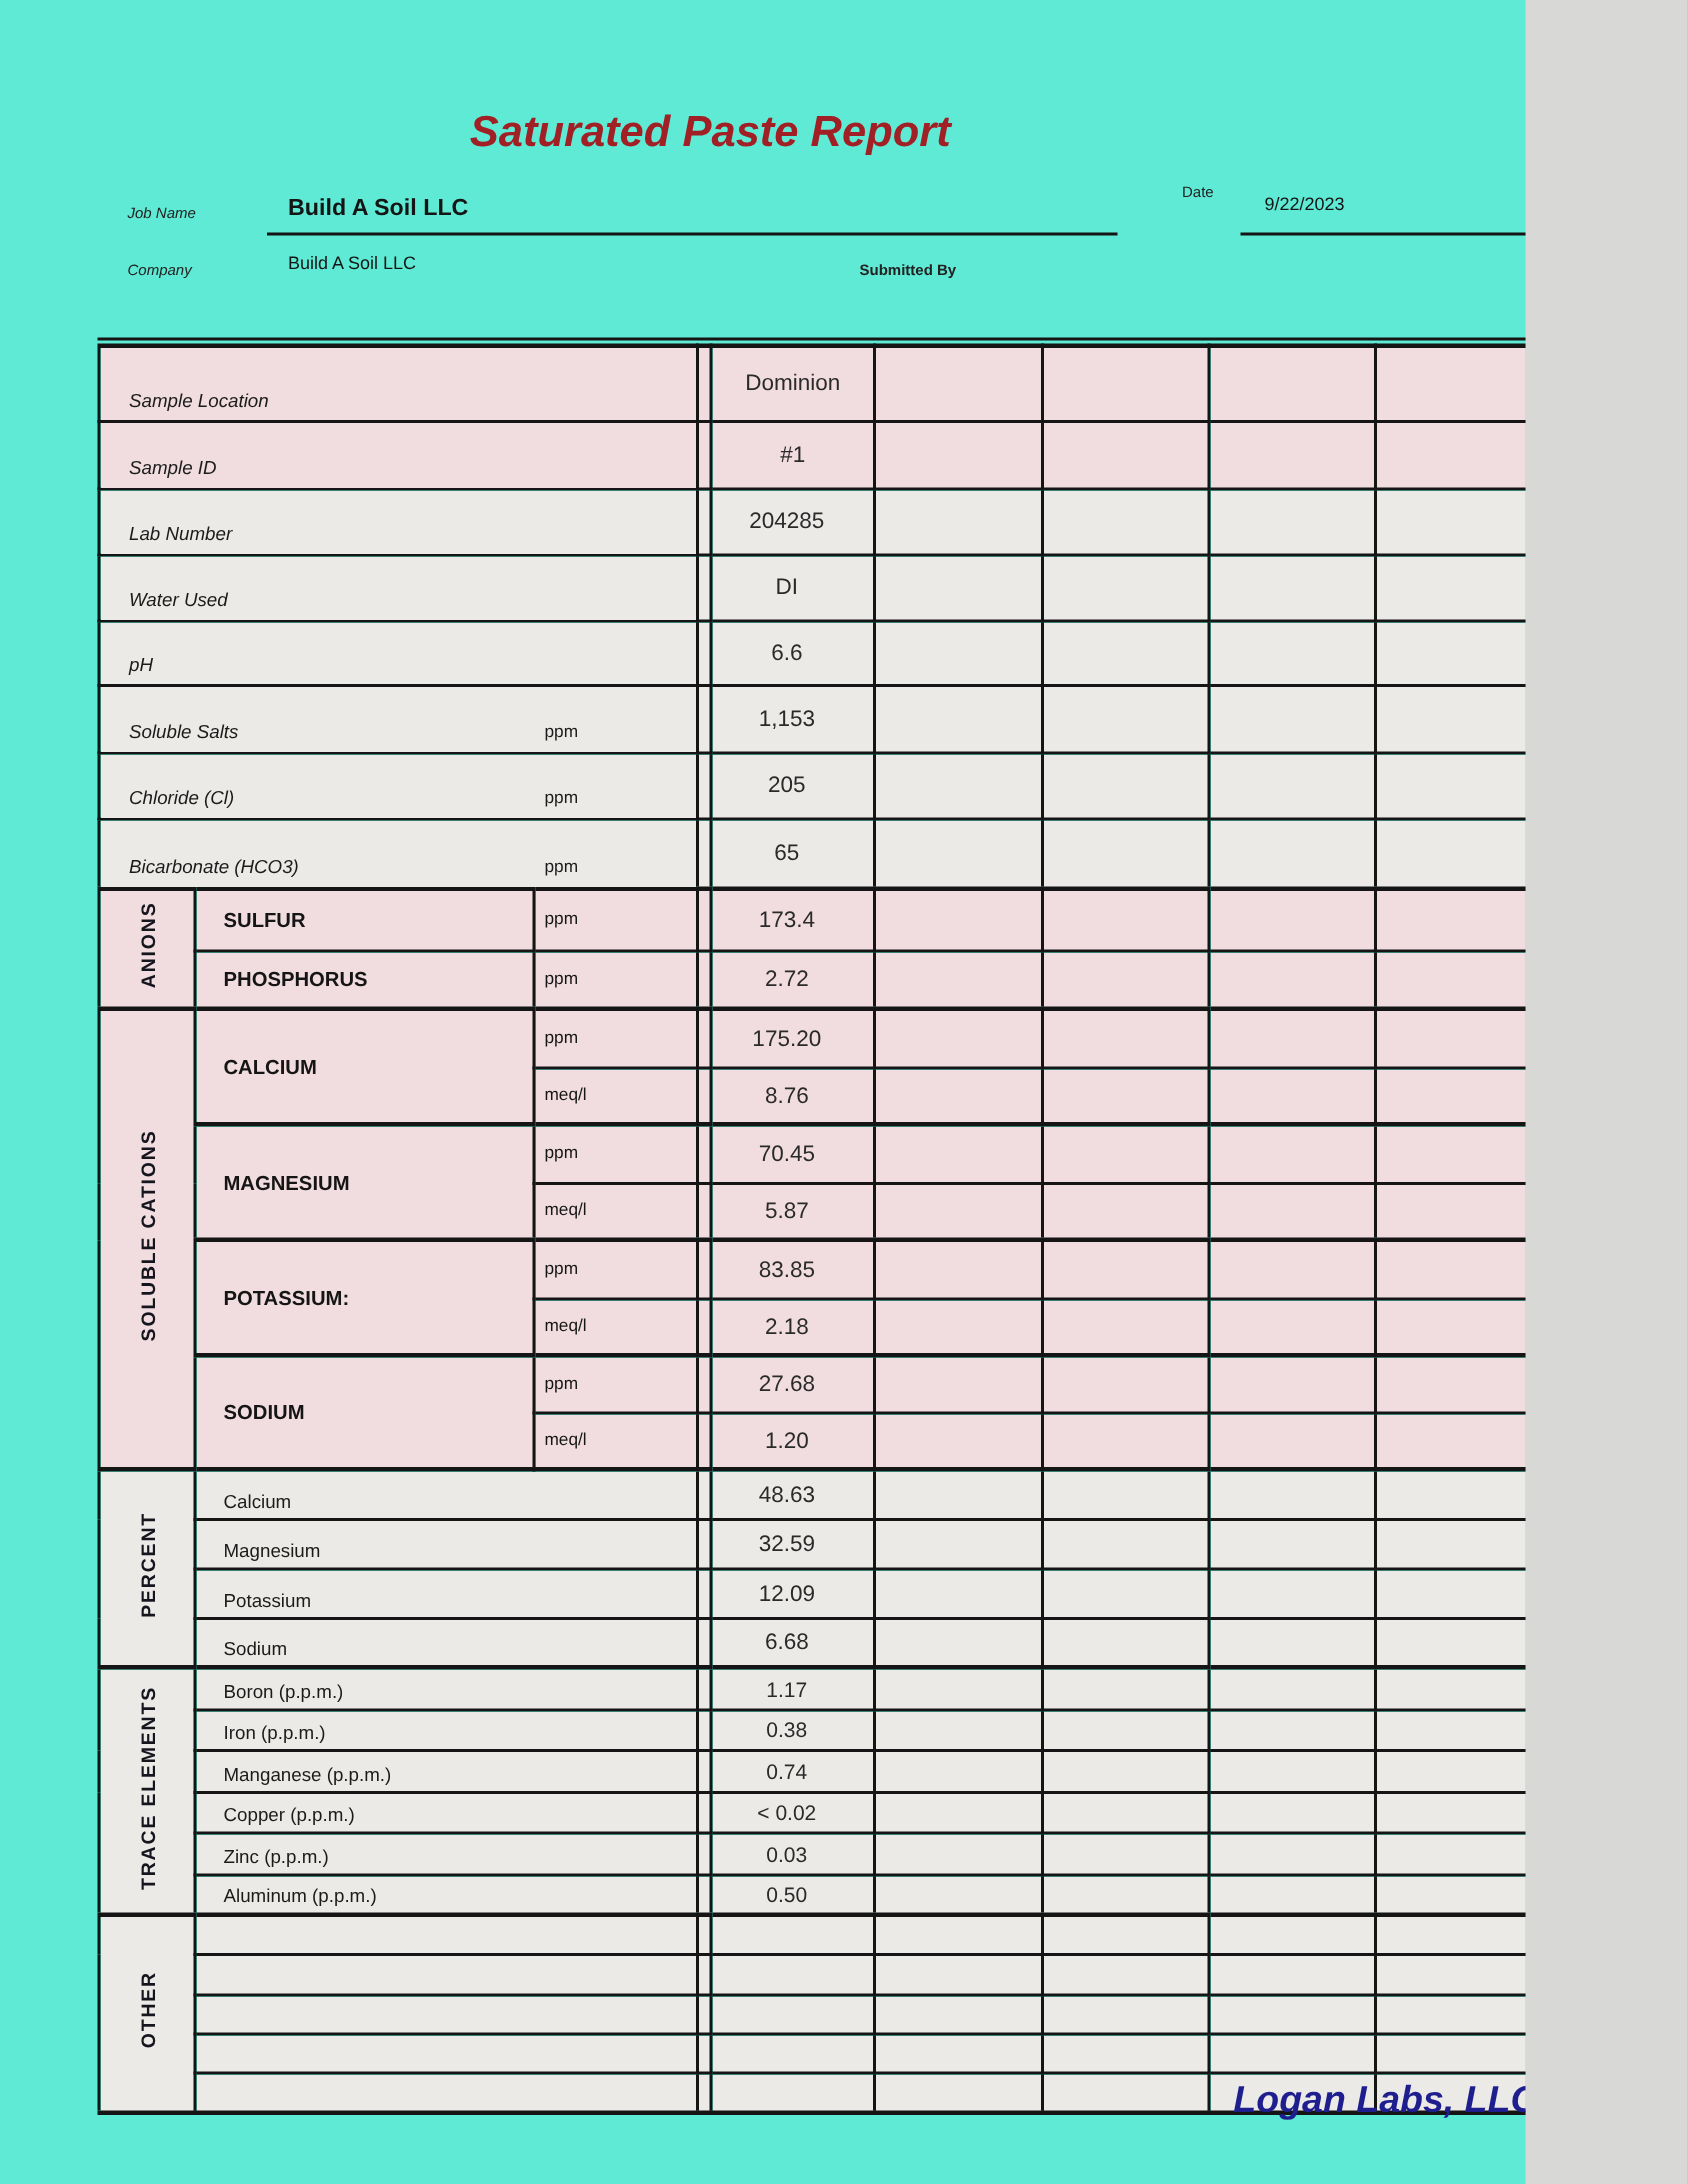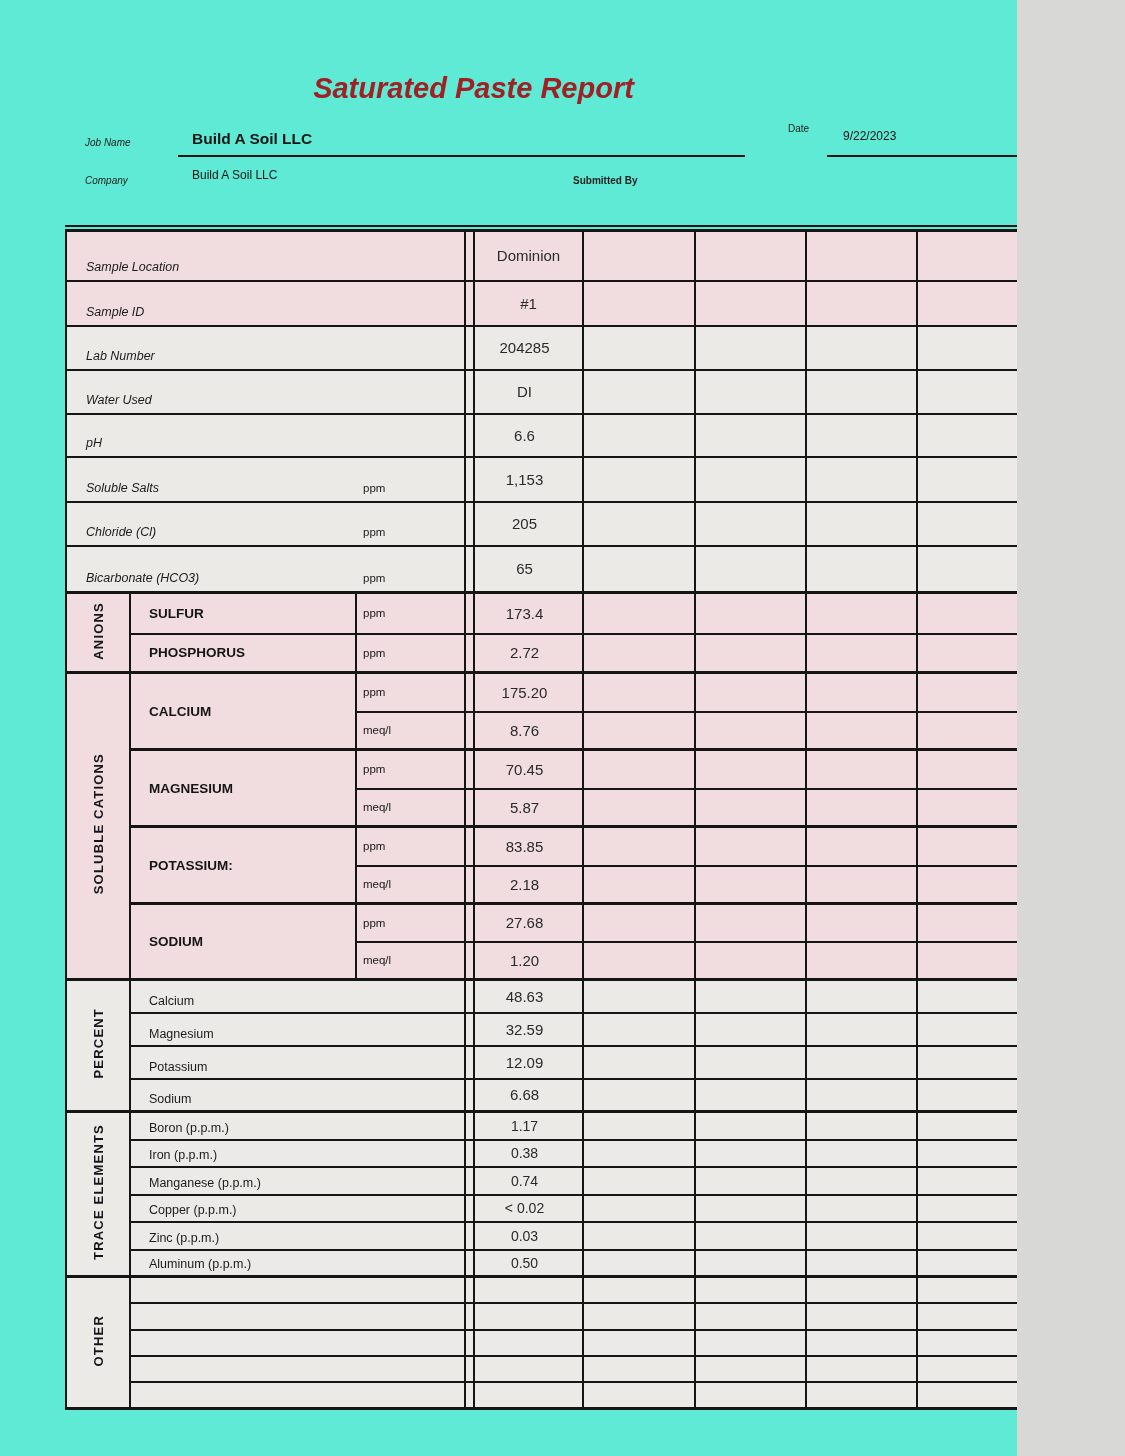--- a/index.html
+++ b/index.html
@@ -403,13 +403,14 @@
       <td class="val"></td>
       <td class="val"></td>
             <td class="val"></td>
             <td class="val"></td>
             <td class="val"></td>
     </tr>
   </tbody>
       </table>
   </div>
 
+  <div class="footer">Logan Labs, LLC</div>
 </div>
 
 </body></html>

